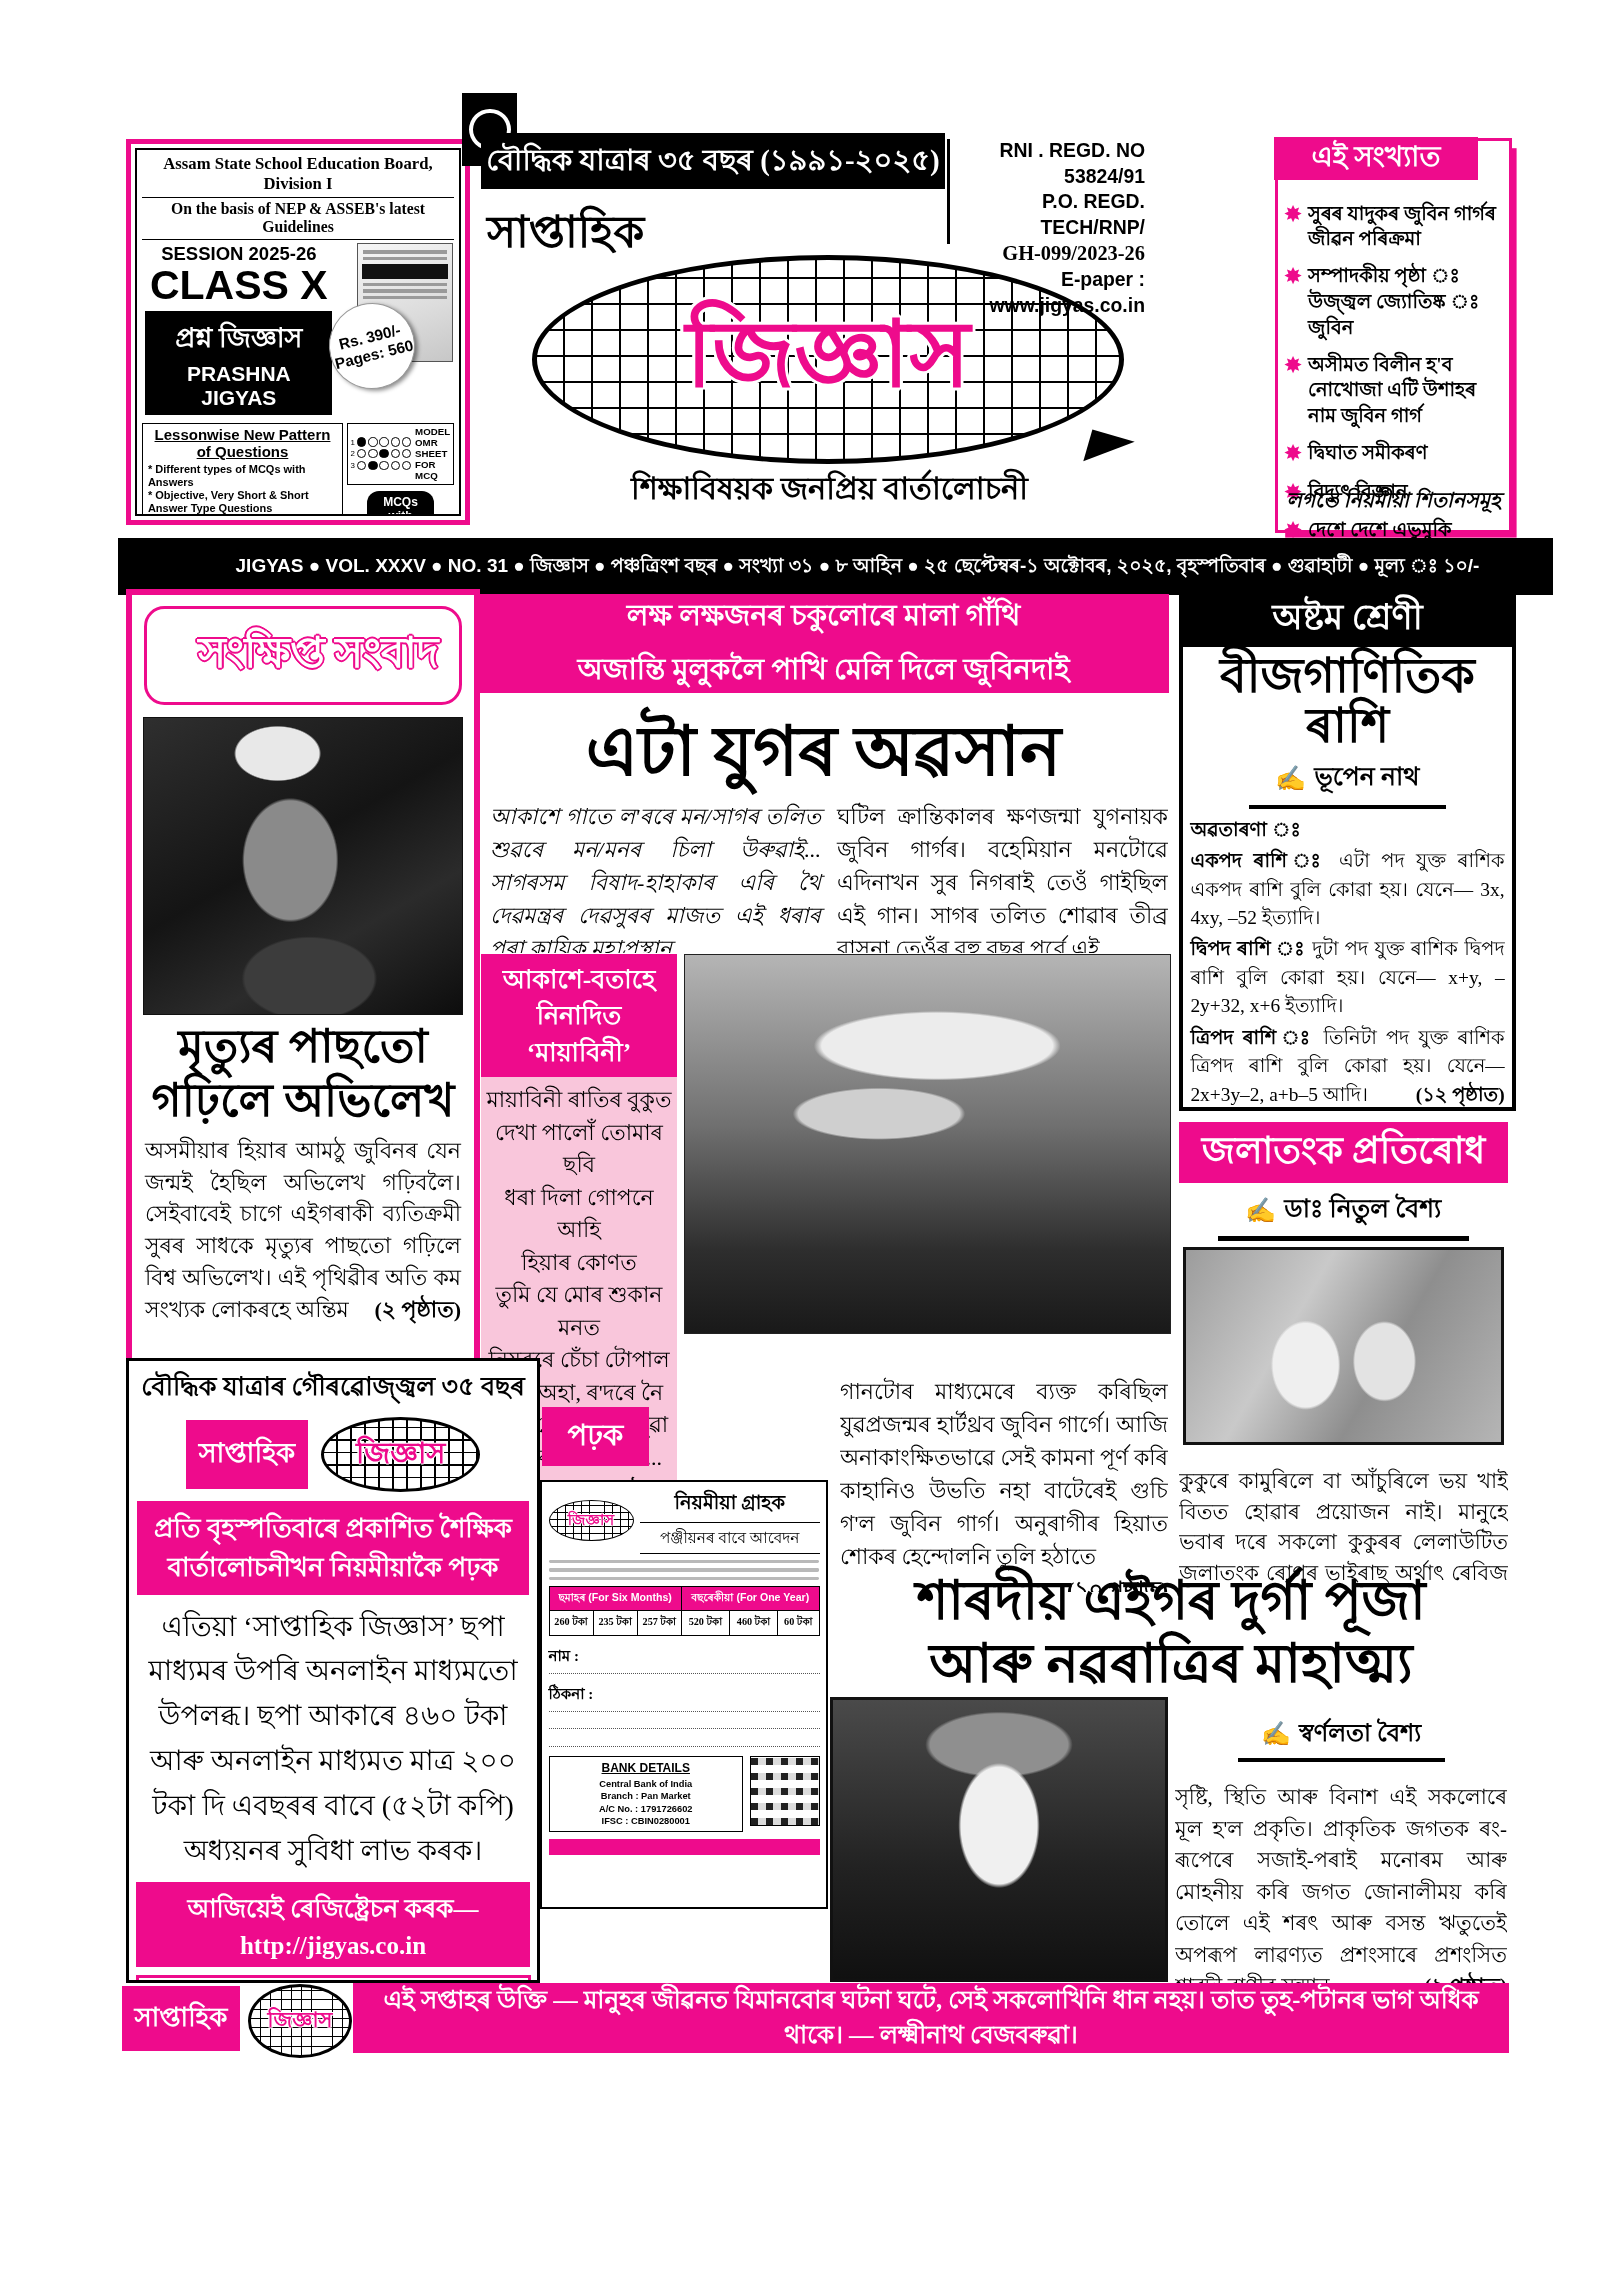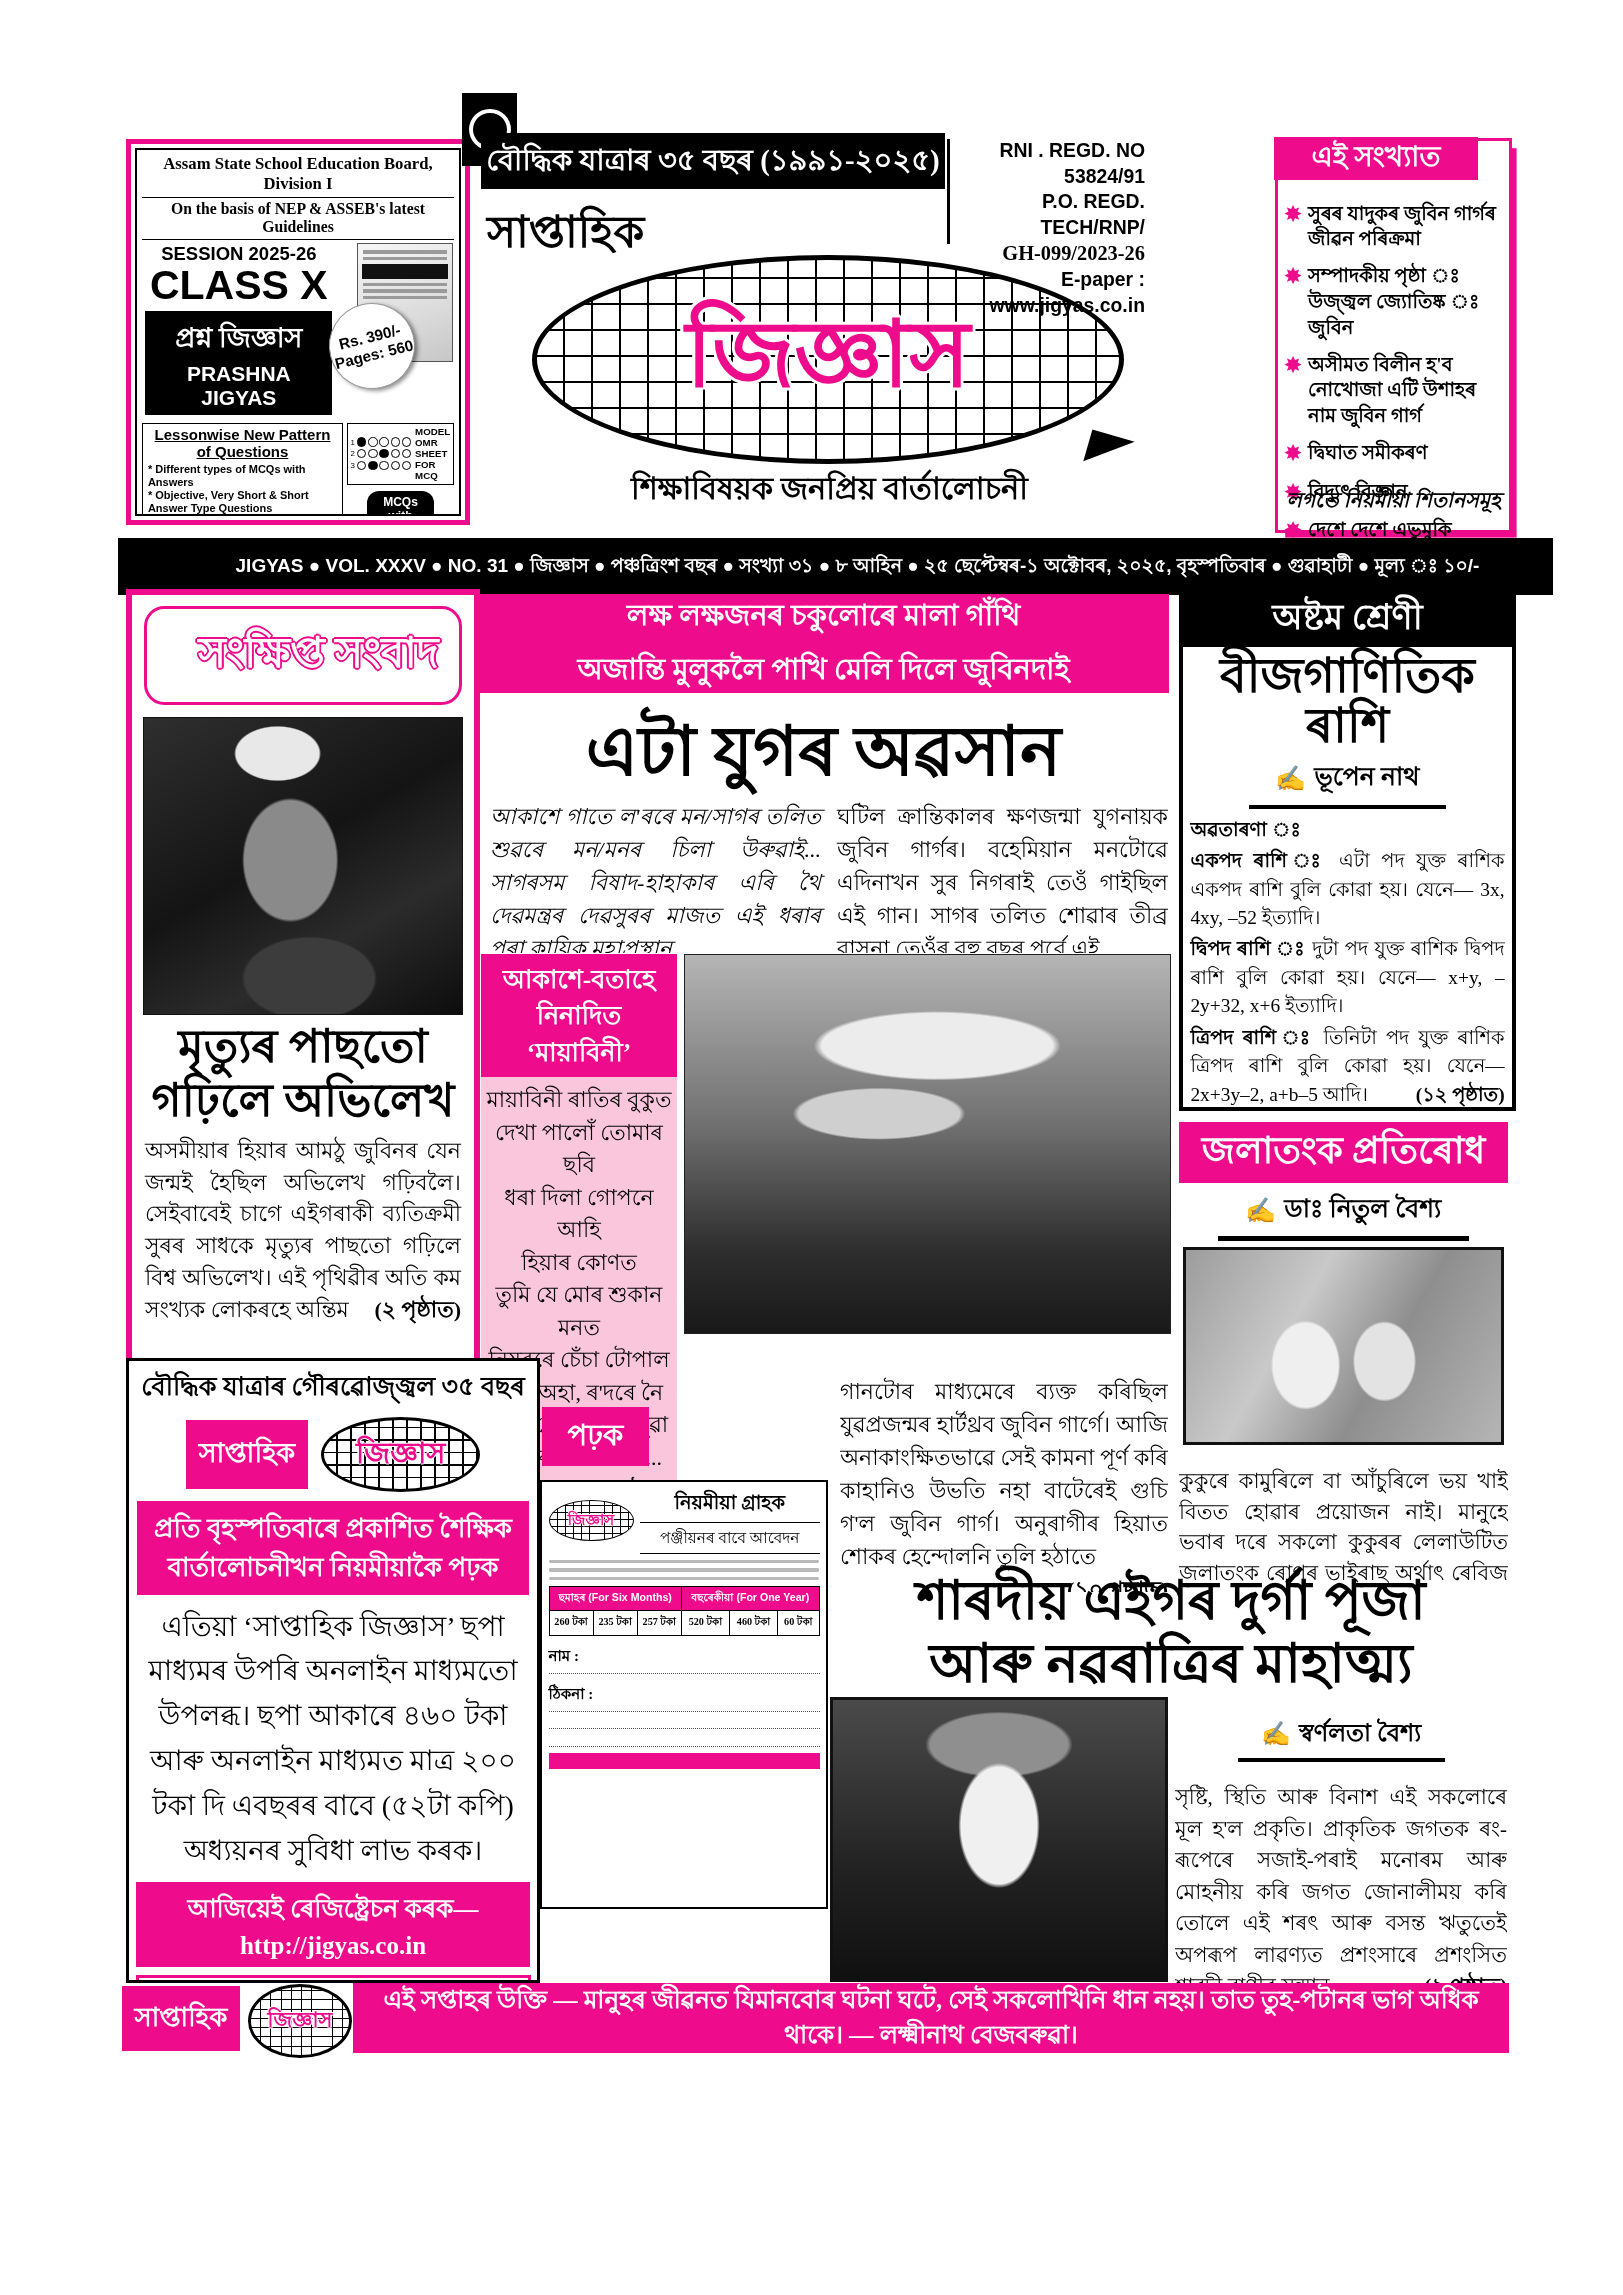--- a/index.html
+++ b/index.html
@@ -471,20 +471,30 @@
         <td>520 টকা</td>
         <td>460 টকা</td>
         <td>60 টকা</td>
       </tr>
     </tbody>
       </table>
     <div class="fm-field">নাম :</div>
     <div class="fm-field">ঠিকনা :</div>
     <div class="fm-dots"></div>
     <div class="fm-dots"></div>
+    <div class="fm-bottom">
+      <div class="fm-bank">
+        <div class="fm-bt">BANK DETAILS</div>
+        <div class="fm-bl prelines">Central Bank of India
+Branch : Pan Market
+A/C No. : 1791726602
+IFSC : CBIN0280001</div>
+      </div>
+      <div class="fm-qr"></div>
+    </div>
     <div class="fm-strip"></div>
   </div>
 
   <p class="abs" id="cont-col">
     <span>গানটোৰ মাধ্যমেৰে ব্যক্ত কৰিছিল যুৱপ্ৰজন্মৰ হাৰ্টথ্ৰব জুবিন গাৰ্গে। আজি অনাকাংক্ষিতভাৱে সেই কামনা পূৰ্ণ কৰি কাহানিও উভতি নহা বাটেৰেই গুচি গ'ল জুবিন গাৰ্গ। অনুৰাগীৰ হিয়াত শোকৰ হেন্দোলনি তুলি হঠাতে</span>
     <span class="jump">(১০ পৃষ্ঠাত)</span>
   </p>
 
   <div class="abs prelines" id="durga-headline">শাৰদীয় এইগৰ দুৰ্গা পূজা
 আৰু নৱৰাত্ৰিৰ মাহাত্ম্য</div>

